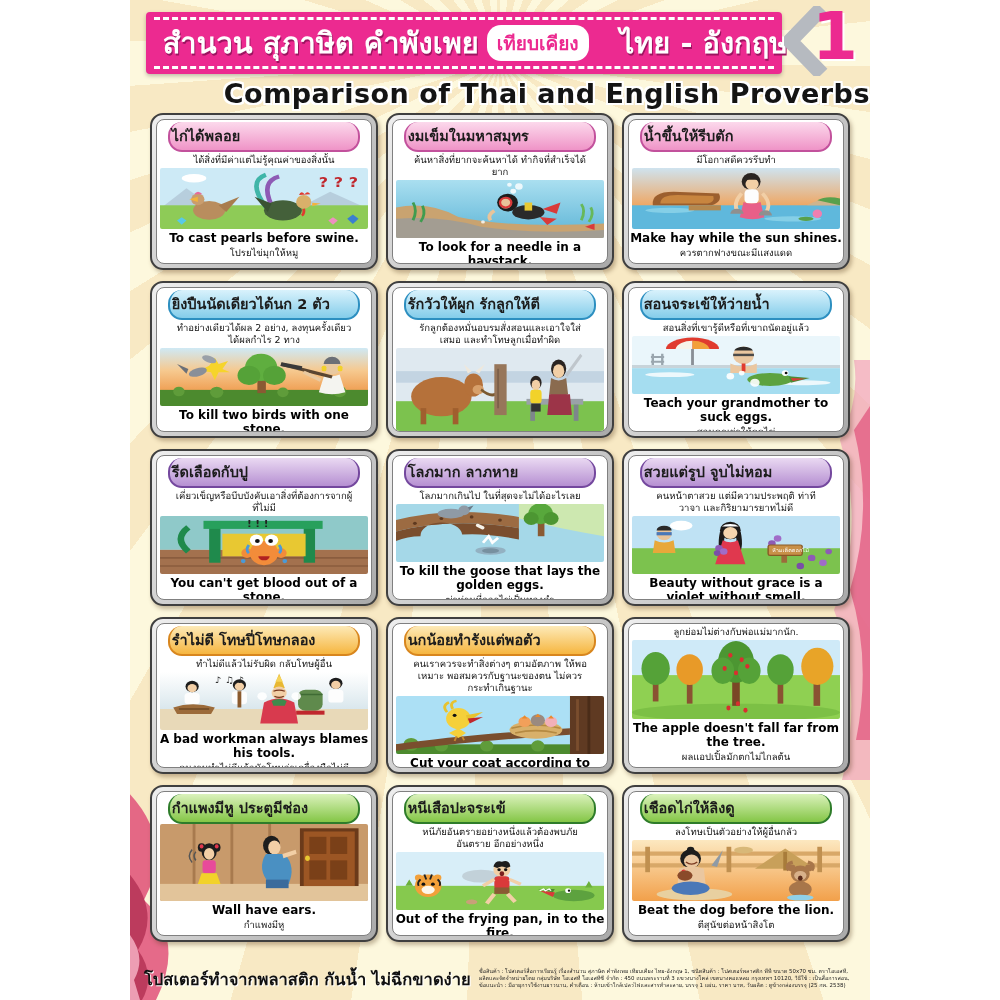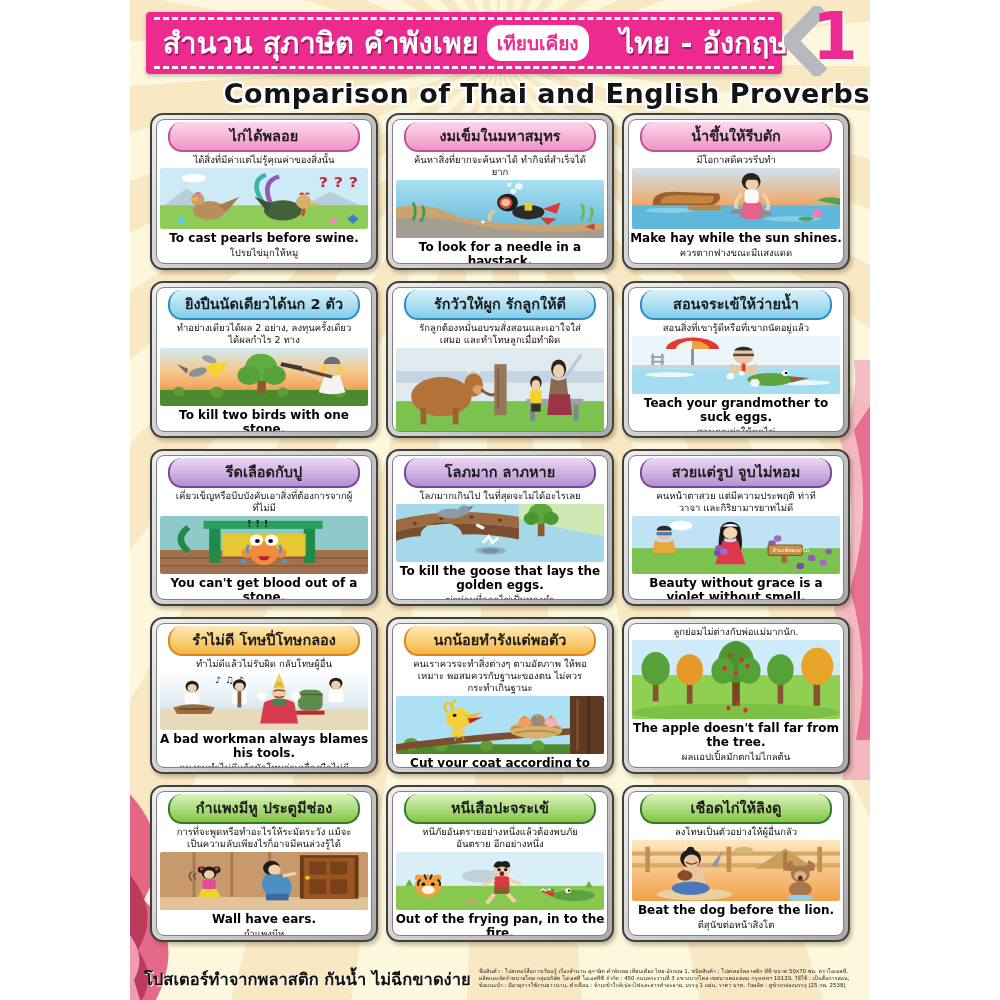--- a/index.html
+++ b/index.html
@@ -54,21 +54,21 @@
     padding:4px; box-shadow:2px 3px 4px rgba(90,60,30,.35);
   }
   .card-in {
     height:100%; background:#fff; border:1px solid #808080; border-radius:8px;
     display:flex; flex-direction:column; overflow:hidden;
   }
   .pill {
     flex:0 0 auto; margin:0 auto; margin-top:-1px; width:90%;
     border-radius:0 0 14px 14px; border:2px solid; border-top:none;
     border-radius:14px; margin-top:2px;
-    text-align:center; font-weight:bold; font-size:14.5px; color:#1c1c1c;
+    font-weight:bold; font-size:14.5px; color:#1c1c1c;
     padding:2px 2px 3px;
   }
   .t-pink   .pill { background:linear-gradient(#fcd9ec,#ef94c7); border-color:#c2519c; }
   .t-blue   .pill { background:linear-gradient(#d9f2fc,#84cdea); border-color:#2d8fc0; }
   .t-purple .pill { background:linear-gradient(#ead9f2,#b690d2); border-color:#74489e; }
   .t-orange .pill { background:linear-gradient(#fdeab8,#f6b640); border-color:#d8861e; }
   .t-green  .pill { background:linear-gradient(#dbf2bc,#84c646); border-color:#2e7c2a; }
   .desc {
     flex:0 0 auto; text-align:center; font-size:9.5px; line-height:1.25; color:#111;
     padding:2px 18px 2px; min-height:16px;
@@ -561,21 +561,20 @@
           </svg>
         </div>
         <div class="en">The apple doesn't fall far from the tree.</div>
         <div class="th">ผลแอปเปิ้ลมักตกไม่ไกลต้น</div>
       </div>
         </div>
 
       <div class="card t-green">
           <div class="card-in">
         <div class="pill">กำแพงมีหู ประตูมีช่อง</div>
-        <div class="desc">การที่จะพูดหรือทำอะไรให้ระมัดระวัง แม้จะเป็นความลับเพียงไรก็อาจมีคนล่วงรู้ได้</div>
         <div class="ill">
           <svg viewBox="0 0 220 72" preserveAspectRatio="none">
             <rect width="220" height="72" fill="#c89a6b"></rect>
             <line x1="36" y1="0" x2="36" y2="56" stroke="#a87a4e" stroke-width="3"></line>
             <line x1="76" y1="0" x2="76" y2="56" stroke="#a87a4e" stroke-width="3"></line>
             <line x1="116" y1="0" x2="116" y2="56" stroke="#a87a4e" stroke-width="3"></line>
             <rect y="56" width="220" height="16" fill="#e2c49a"></rect>
             <rect x="148" y="4" width="62" height="54" fill="#6b3a1a"></rect>
             <rect x="152" y="7" width="54" height="51" fill="#9c5624"></rect>
             <rect x="158" y="12" width="18" height="16" fill="#7a4018"></rect>

